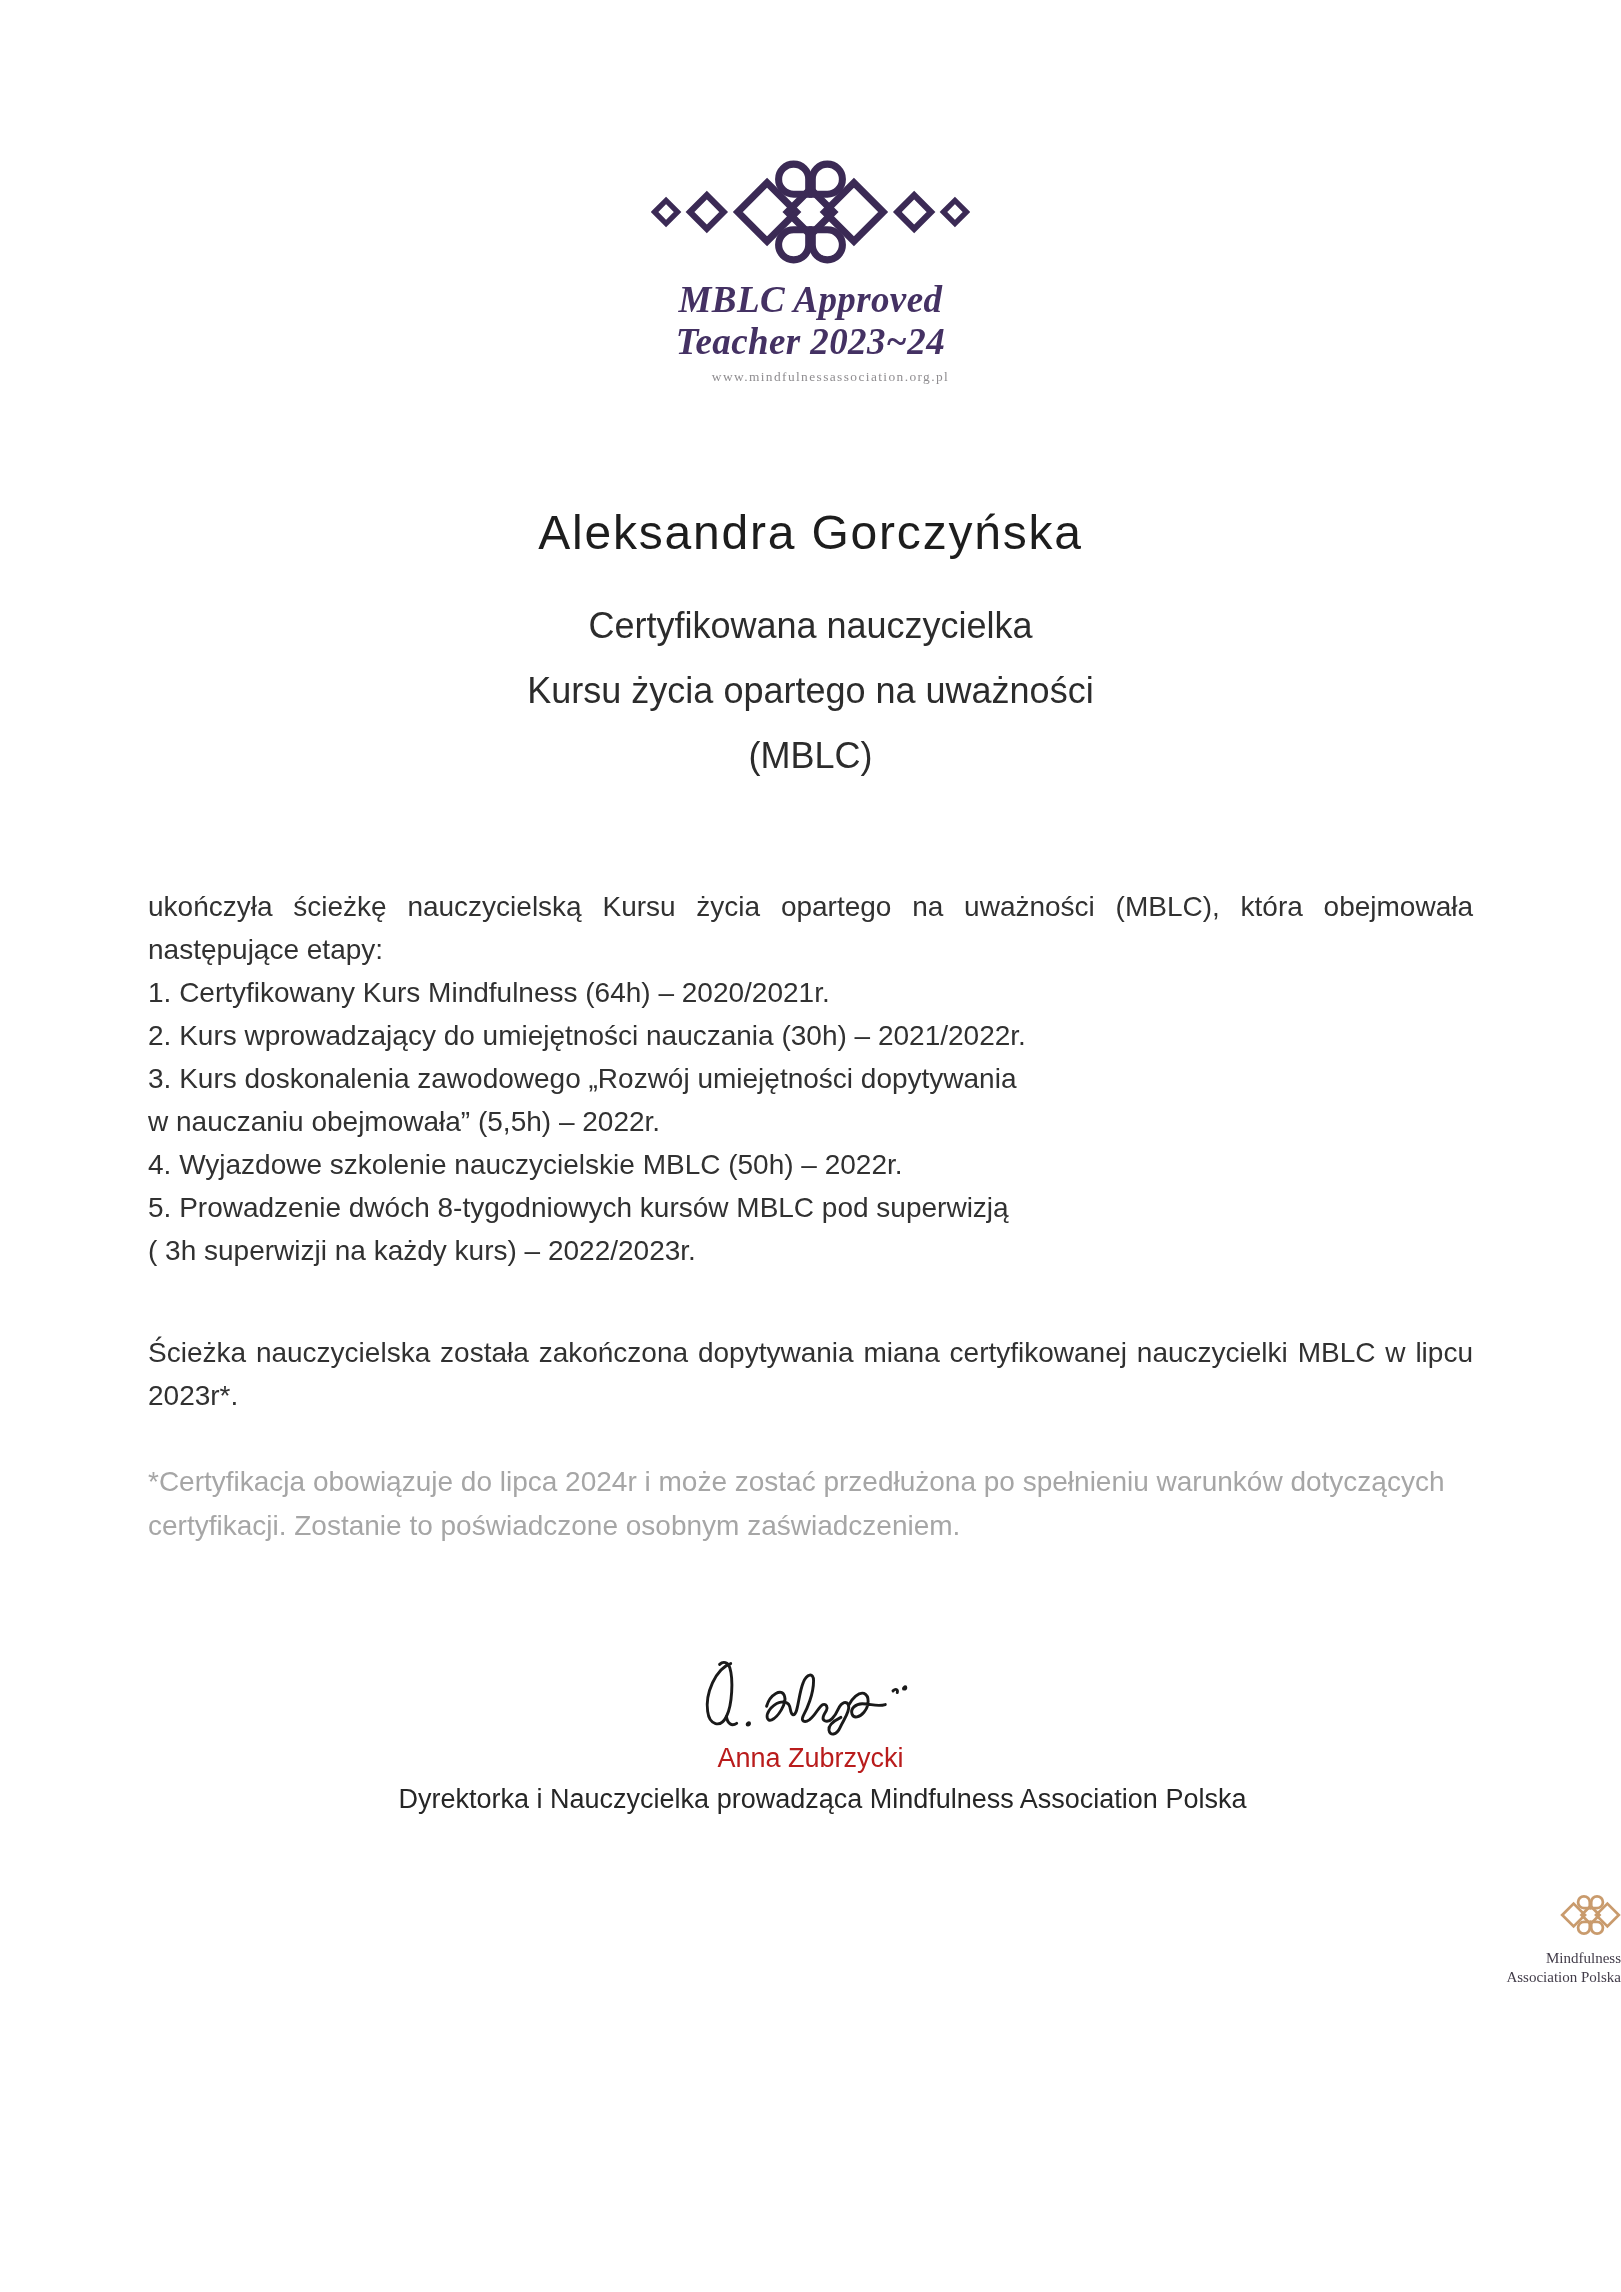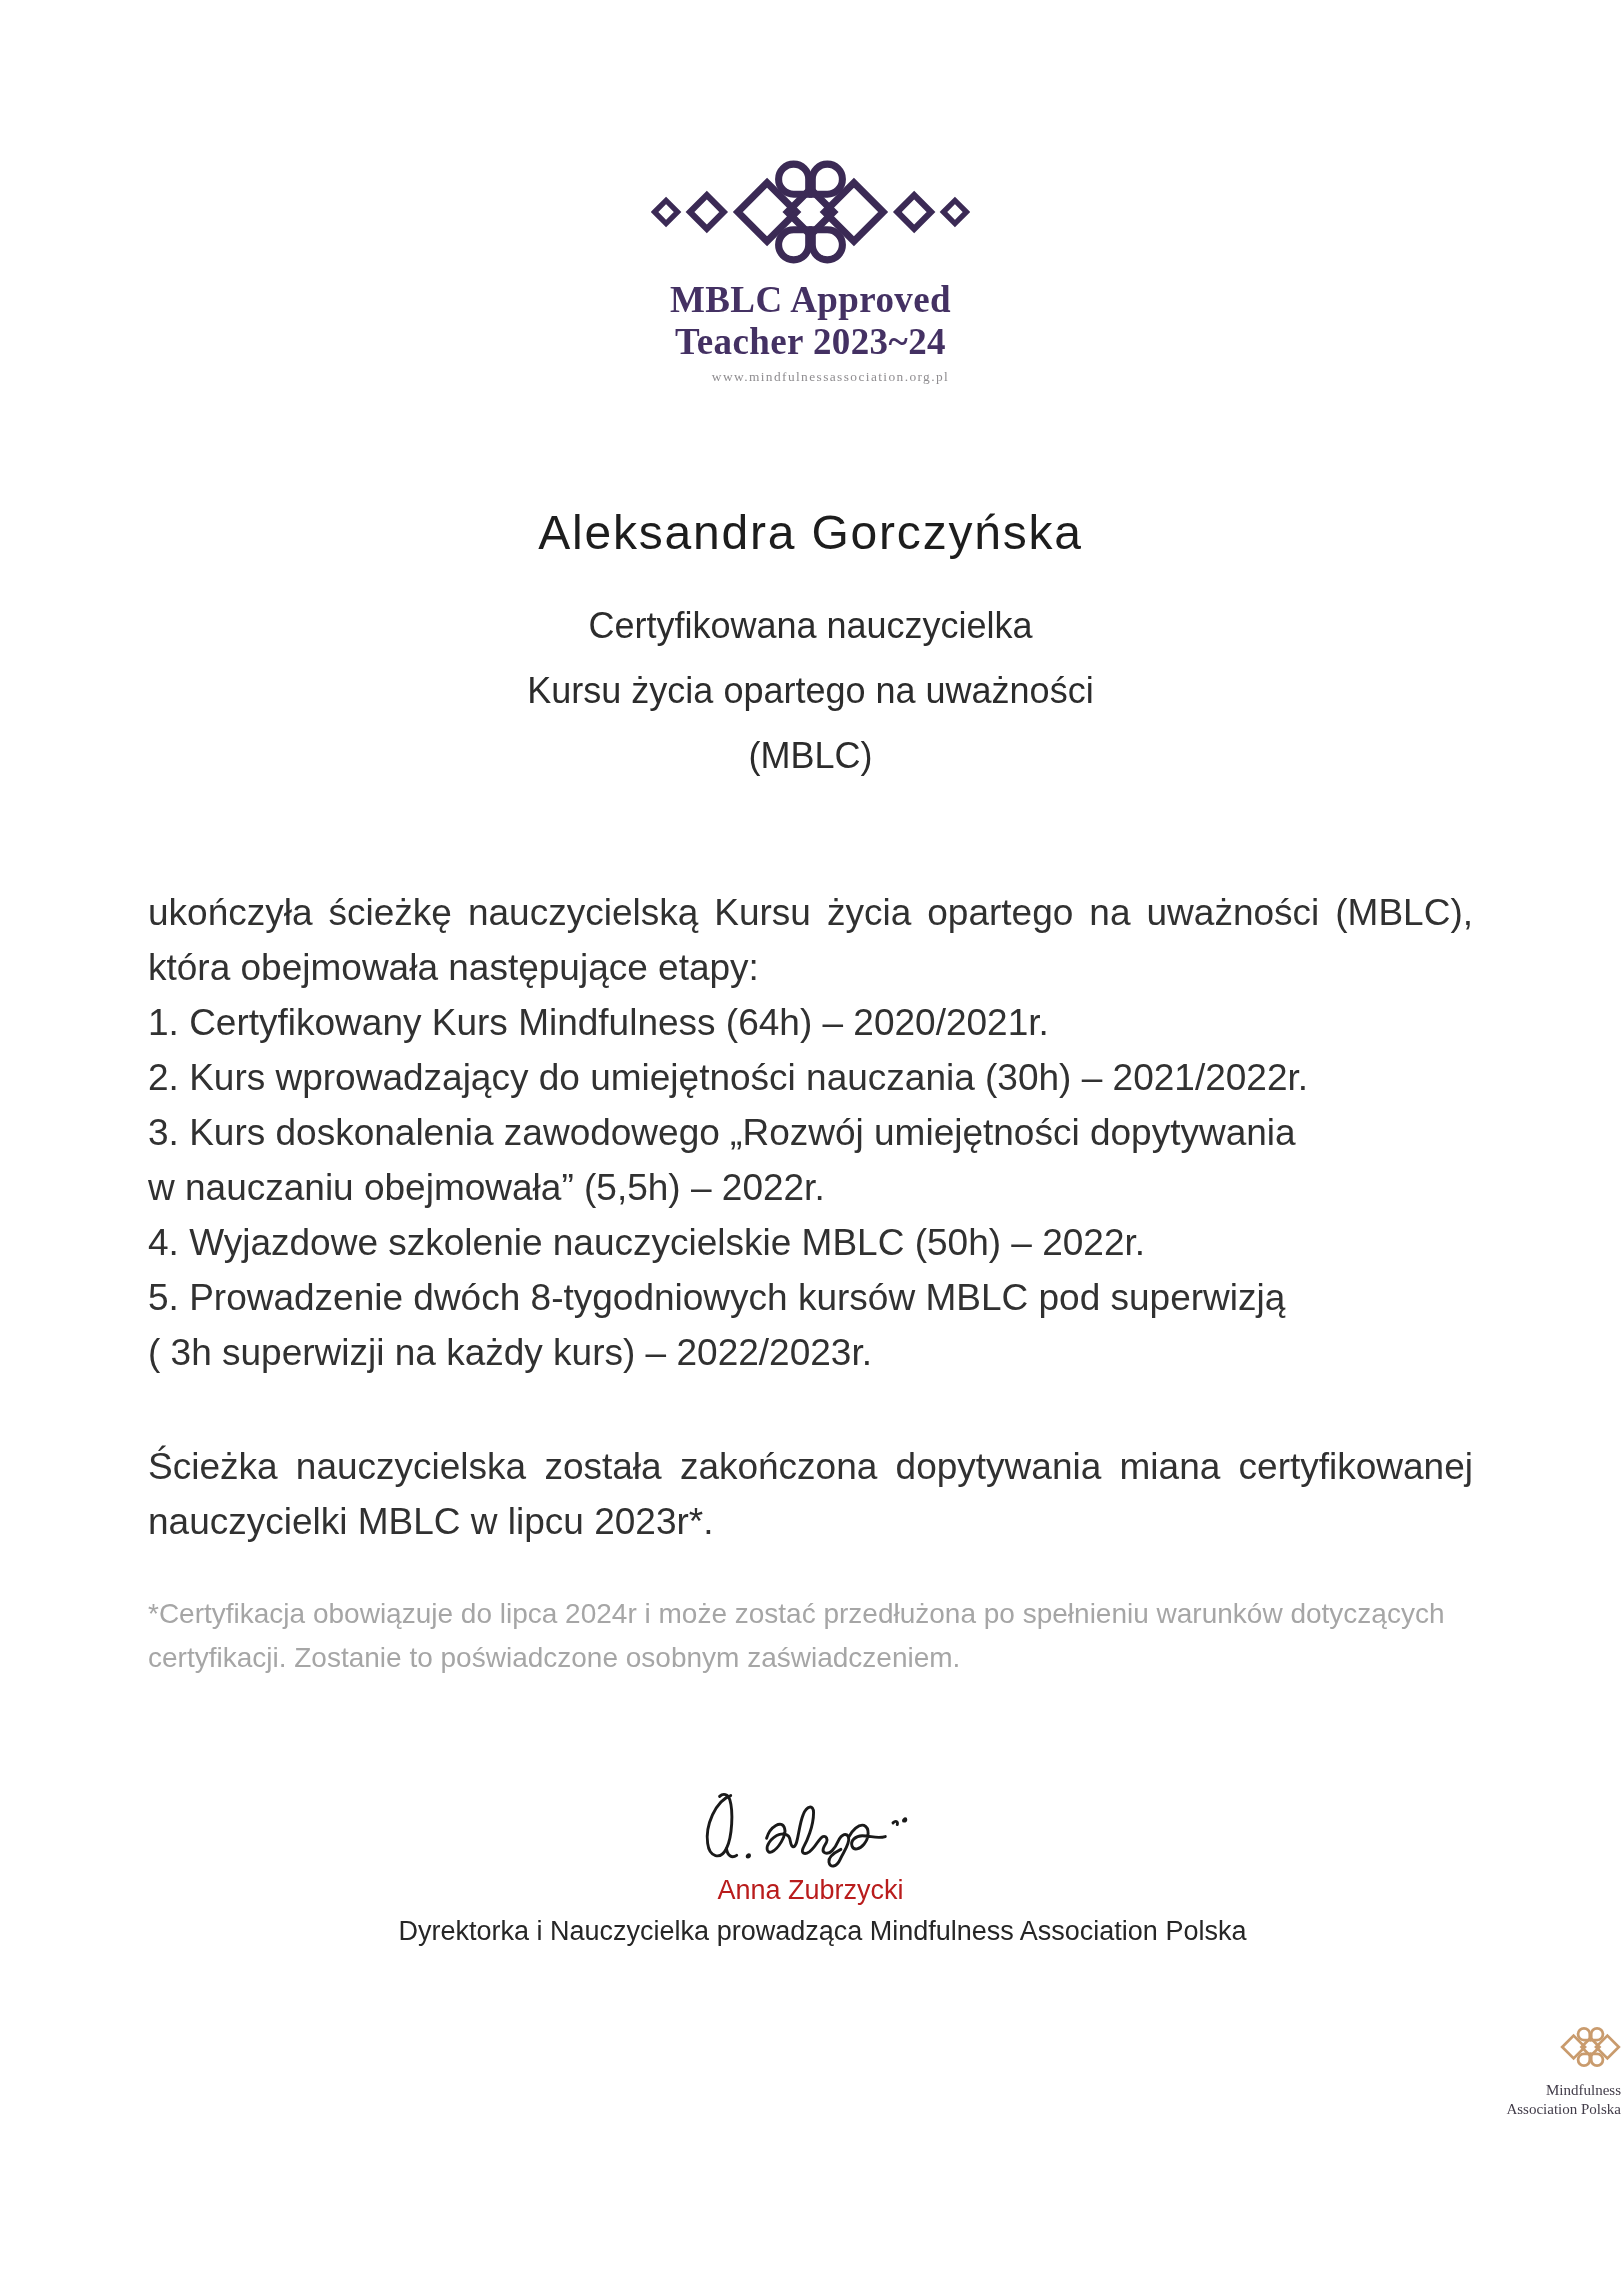--- a/index.html
+++ b/index.html
@@ -14,20 +14,21 @@
 
   
   .badge { margin-top:154px; text-align:center; }
   .badge-art { display:block; margin:0 auto; }
   .badge-title {
     font-family:"Liberation Serif", serif;
     font-weight:600;
     font-size:37px; line-height:42px;
     color:#443163; letter-spacing:0.4px;
     margin-top:9px;
+    font-style:italic;
   }
   .badge-url {
     font-family:"Liberation Serif", serif;
     font-size:13.4px; line-height:18px;
     color:#8f8d90; letter-spacing:1.4px;
     margin-top:5.4px;
     margin-left:40px;
   }
 
   
@@ -41,21 +42,21 @@
   .subtitle {
     margin-top:19.7px;
     text-align:center;
     font-size:36px; line-height:65px;
     color:#2c2c2c;
   }
 
   
   .body-text {
     margin:97px 148px 0 148px;
-    font-size:37px; line-height:55px;
+    font-size:28px; line-height:43px;
     color:#313131;
   }
   .para-justify { text-align:justify; text-justify:inter-word; }
   .course-list { margin-top:0; }
   .closing { margin-top:59px; }
   .footnote {
     margin:43px 148px 0 148px;
     font-size:28px; line-height:44px;
     color:#a6a6a6;
   }

